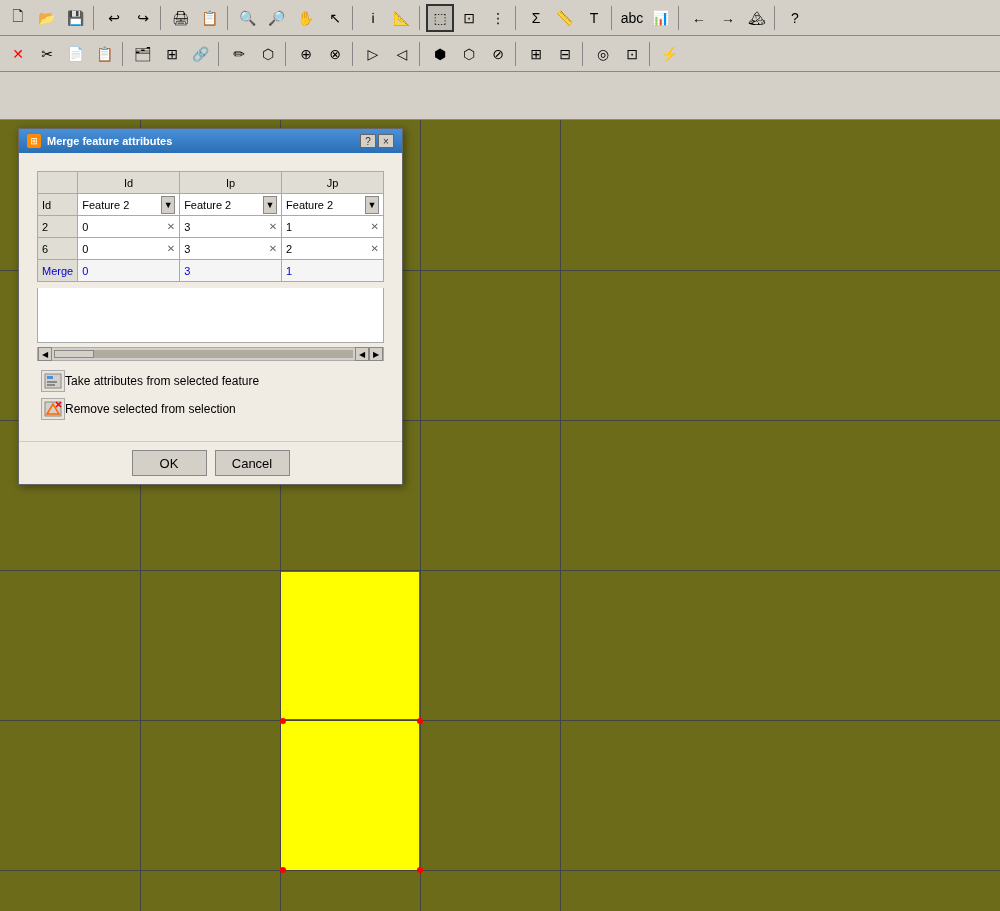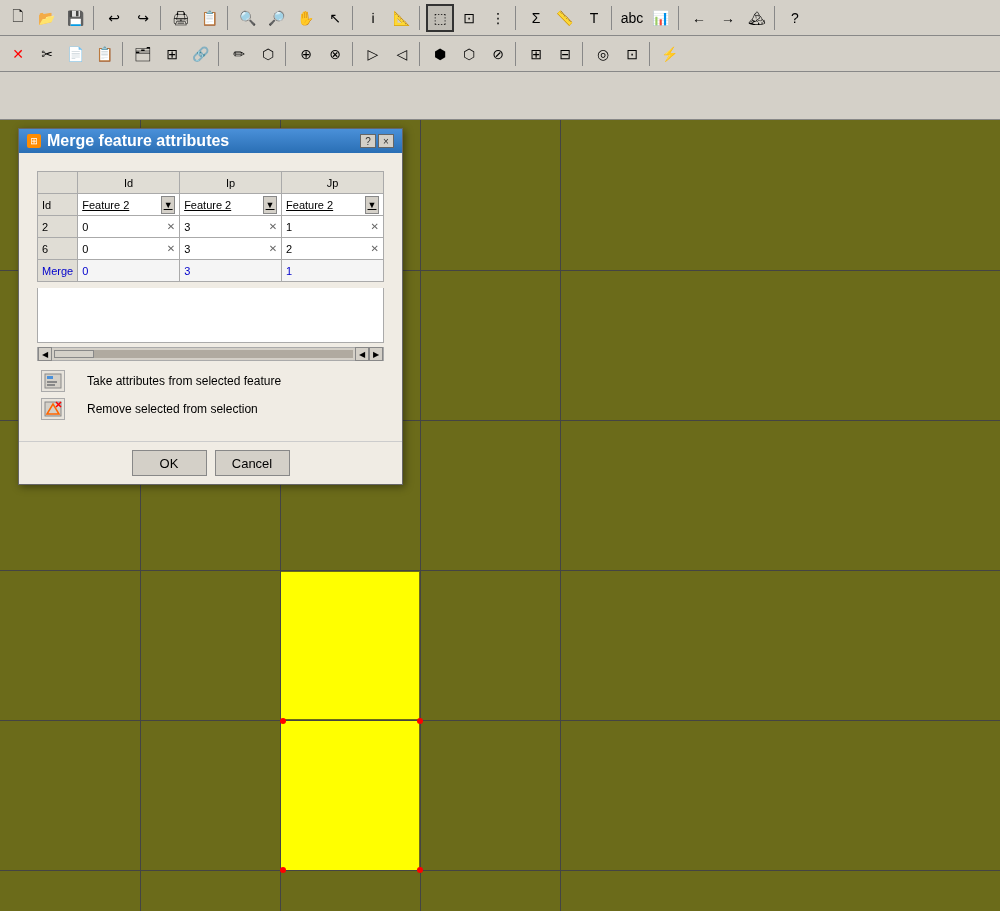--- a/index.html
+++ b/index.html
@@ -115,21 +115,21 @@
       background: #ff8c00;
       border-radius: 2px;
       display: flex;
       align-items: center;
       justify-content: center;
       font-size: 9px;
       color: white;
     }
 
     .dialog-title-text {
-      font-size: 16px;
+      font-size: 11px;
       font-weight: bold;
       color: white;
     }
 
     .dialog-title-buttons {
       display: flex;
       gap: 2px;
     }
 
     .title-btn {
@@ -180,21 +180,20 @@
       background: #e0ddd5;
       font-weight: normal;
       width: 40px;
       text-align: left;
     }
 
     .cell-with-dropdown {
       display: flex;
       align-items: center;
       gap: 3px;
-      text-decoration: underline;
     }
 
     .cell-dropdown {
       flex: 1;
       font-size: 11px;
       background: white;
       border: none;
       outline: none;
     }
 
@@ -269,21 +268,21 @@
       height: 8px;
       background: #d4d0c8;
       border: 1px solid #888;
     }
 
     
     .action-row {
       display: flex;
       align-items: center;
       padding: 3px 4px;
-      gap: 22px;
+      gap: 0;
       cursor: pointer;
     }
 
     .action-icon {
       width: 24px;
       height: 22px;
       background: #e8e4dc;
       border: 1px solid #aaa;
       display: flex;
       align-items: center;

